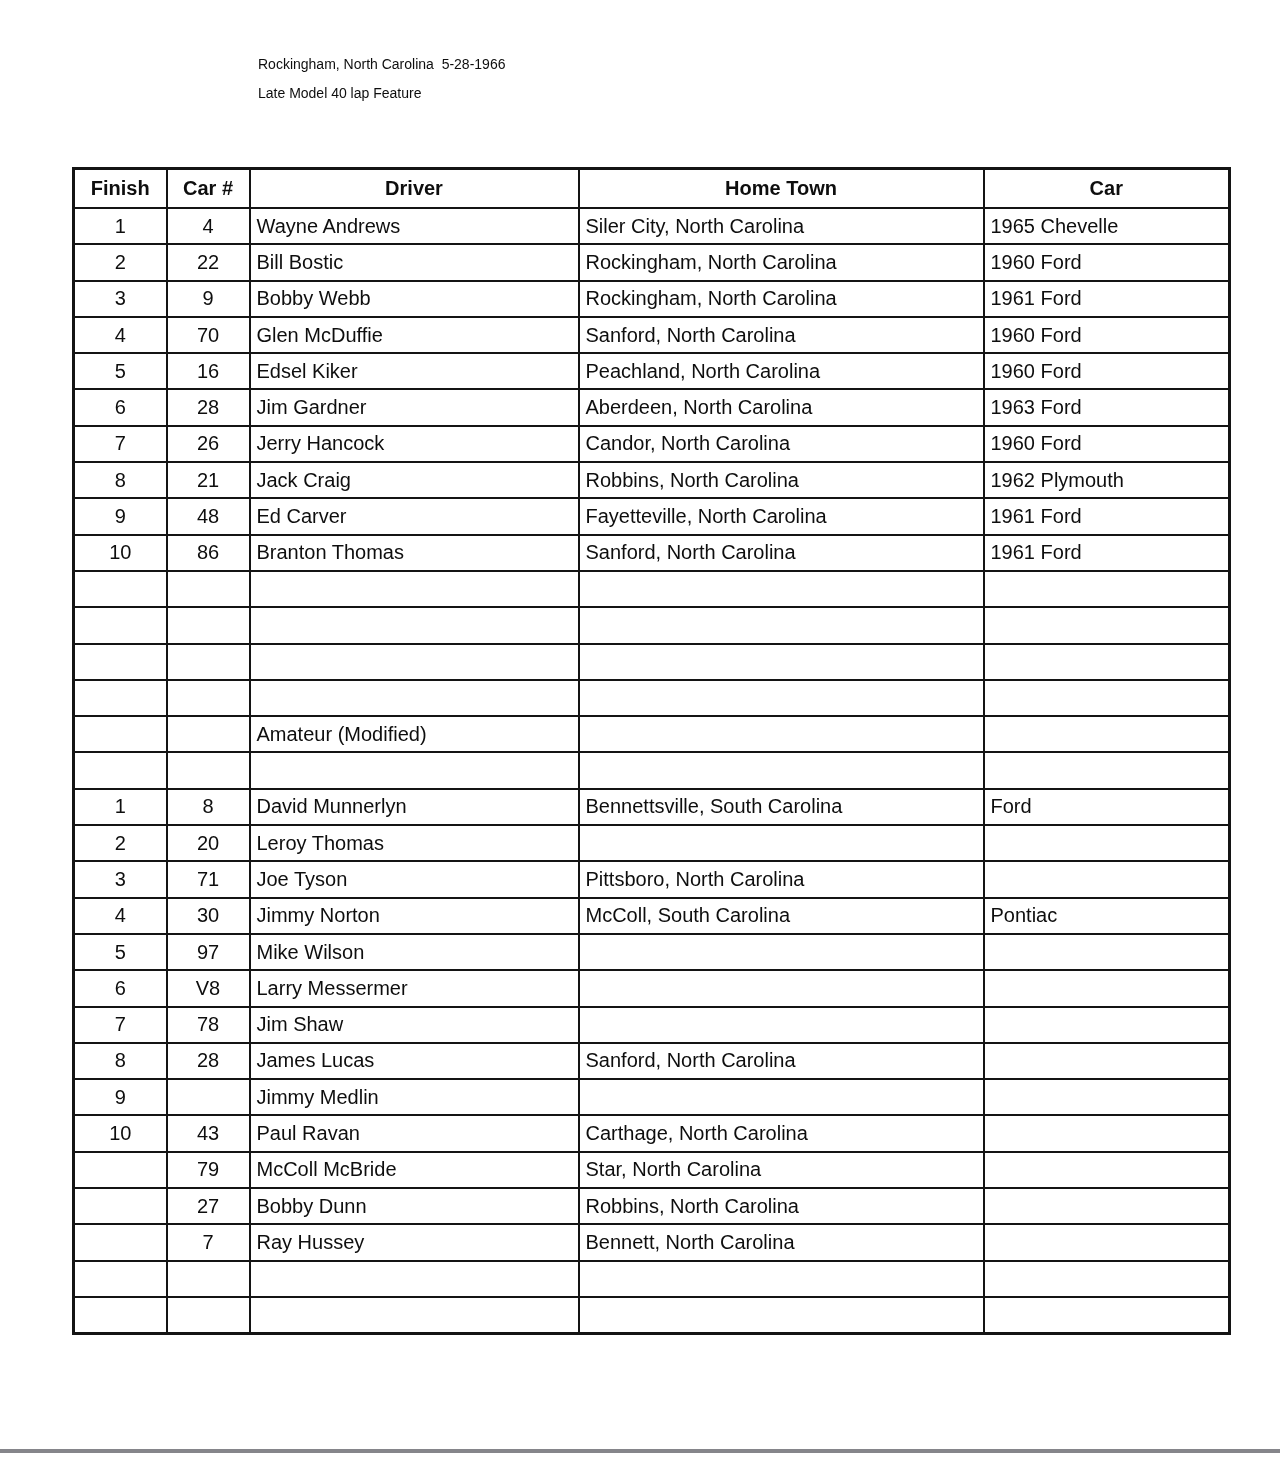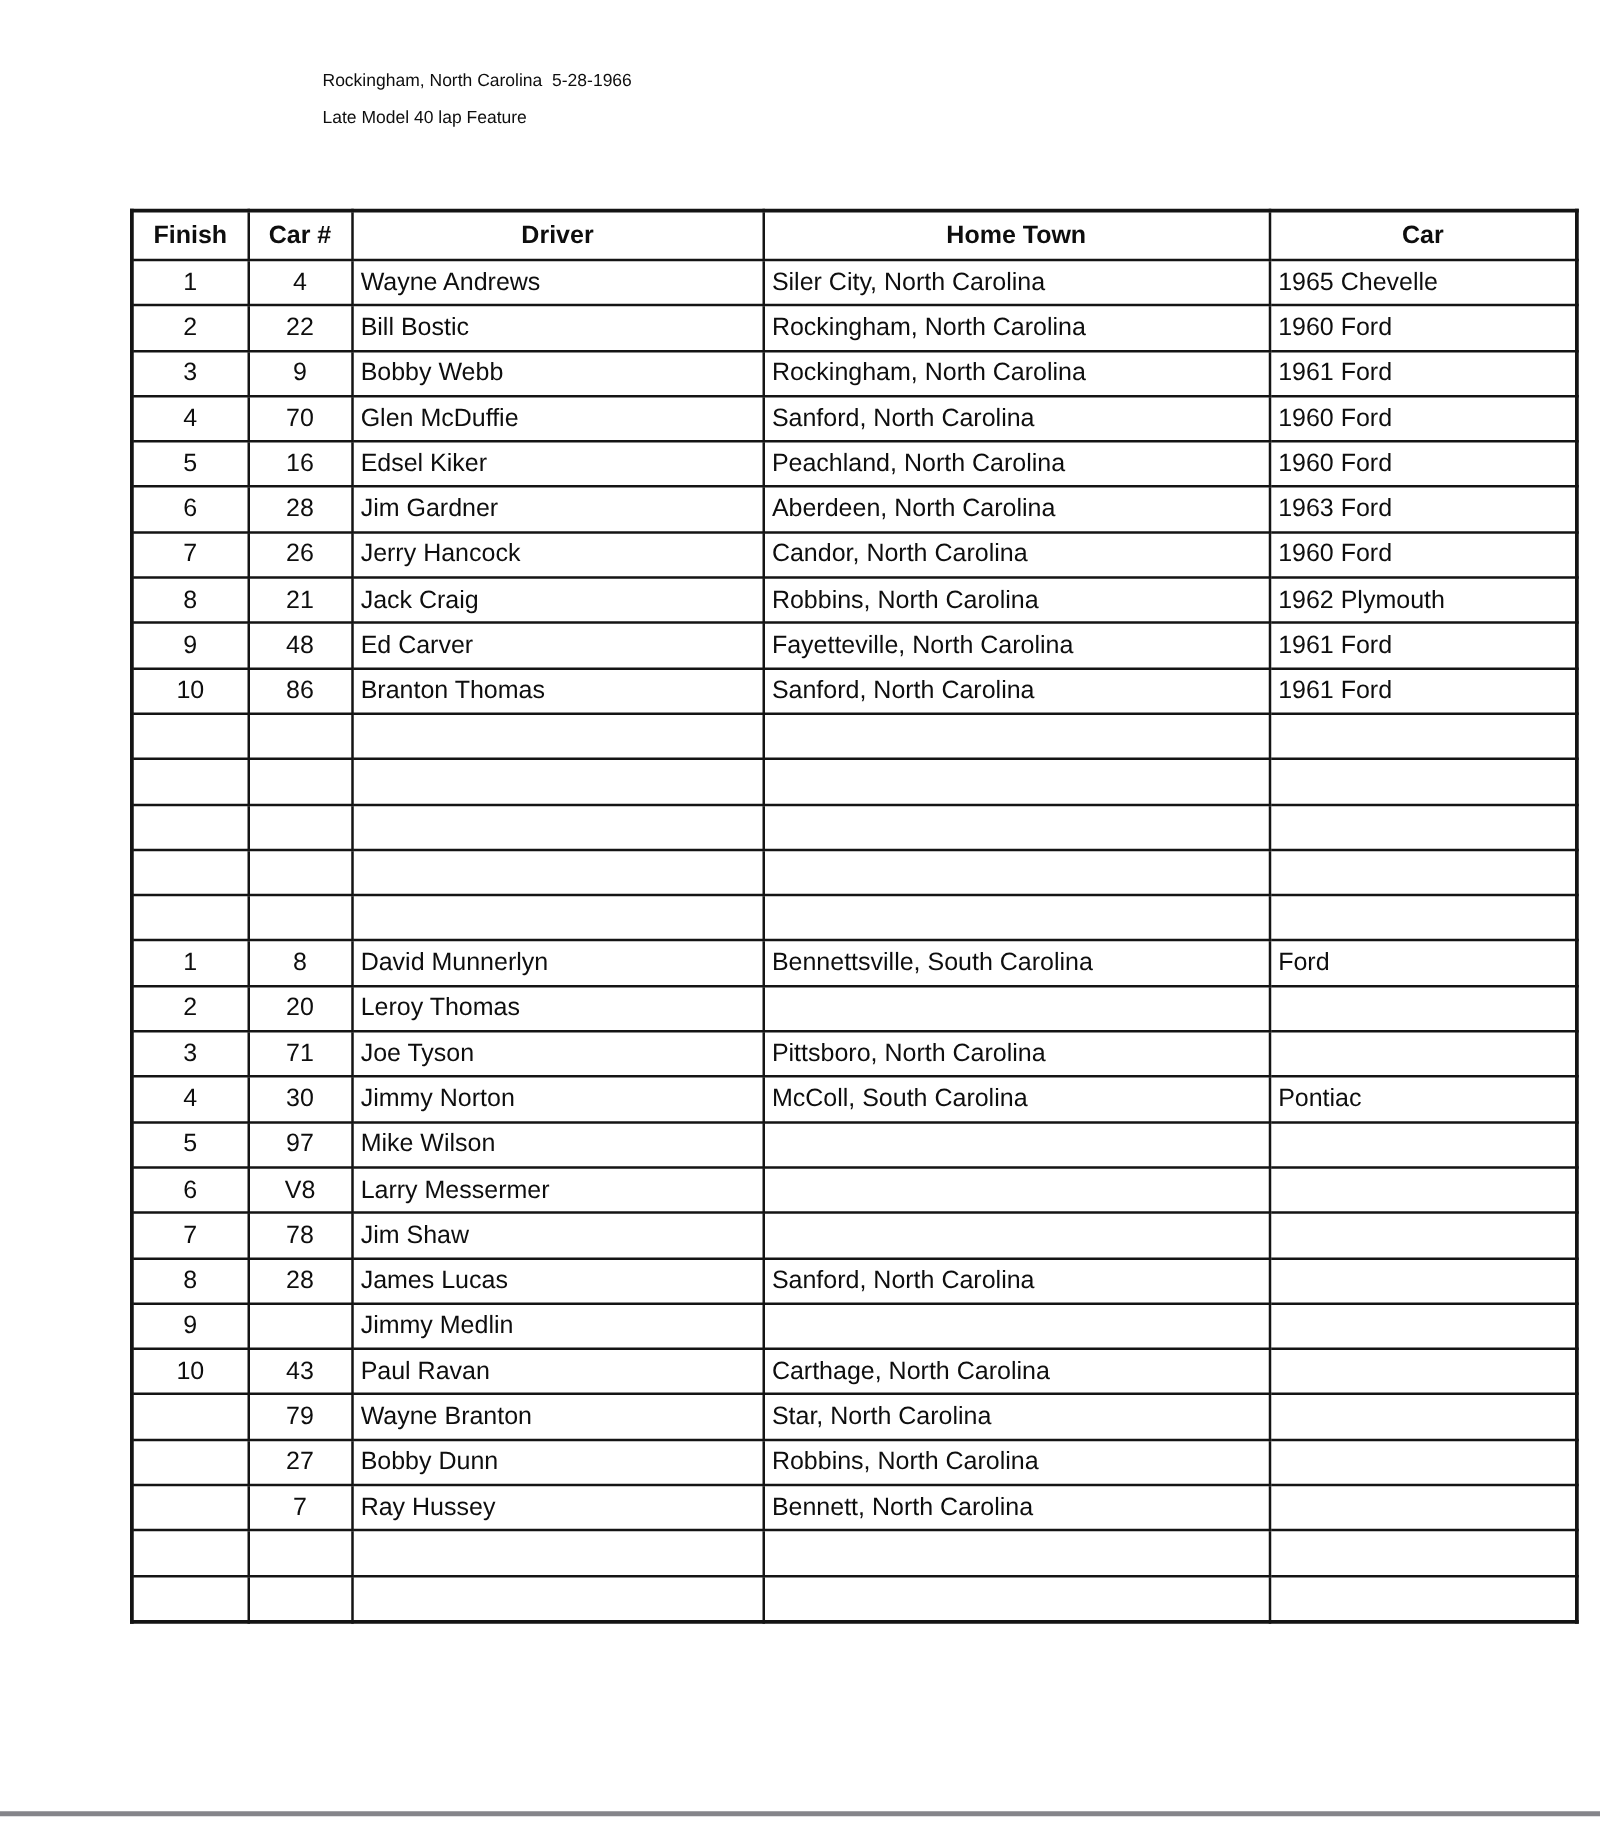--- a/index.html
+++ b/index.html
@@ -28,21 +28,20 @@
   }
   .header-block .line {
     font-size: 14px;
     line-height: 29px;
     white-space: pre;
   }
   .results-wrap {
     position: absolute;
     left: 72px;
     top: 167px;
-    margin-left: 32px;
   }
   table.results {
     border-collapse: collapse;
     table-layout: fixed;
     width: 1156px;
     border: 3px solid #141414;
   }
   table.results th,
   table.results td {
     border: 2px solid #141414;
@@ -207,20 +206,27 @@
         <tr>
           <td></td>
           <td></td>
           <td></td>
           <td></td>
           <td></td>
         </tr>
         <tr>
           <td></td>
           <td></td>
+          <td>Amateur (Modified)</td>
+          <td></td>
+          <td></td>
+        </tr>
+        <tr>
+          <td></td>
+          <td></td>
           <td></td>
           <td></td>
           <td></td>
         </tr>
         <tr>
           <td>1</td>
           <td>8</td>
           <td>David Munnerlyn</td>
           <td>Bennettsville, South Carolina</td>
           <td>Ford</td>
@@ -284,21 +290,21 @@
         <tr>
           <td>10</td>
           <td>43</td>
           <td>Paul Ravan</td>
           <td>Carthage, North Carolina</td>
           <td></td>
         </tr>
         <tr>
           <td></td>
           <td>79</td>
-          <td>Wayne Branton</td>
+          <td>McColl McBride</td>
           <td>Star, North Carolina</td>
           <td></td>
         </tr>
         <tr>
           <td></td>
           <td>27</td>
           <td>Bobby Dunn</td>
           <td>Robbins, North Carolina</td>
           <td></td>
         </tr>

